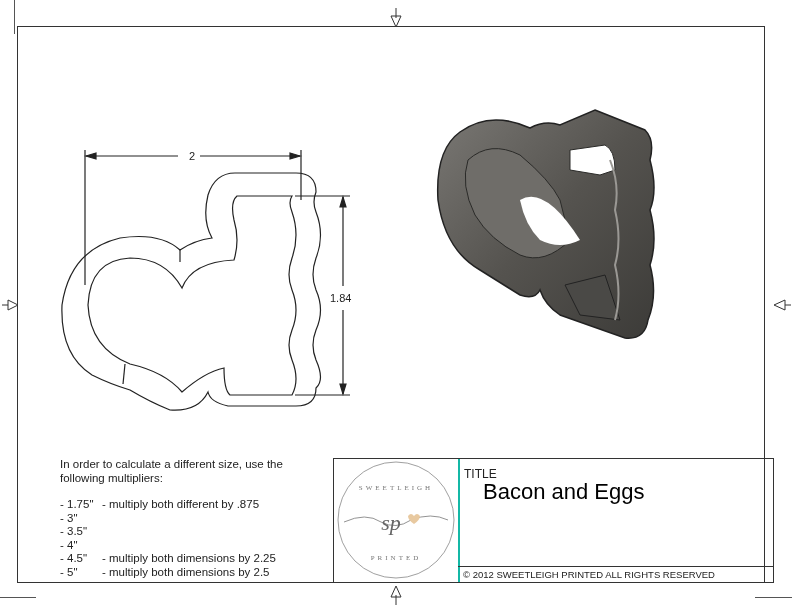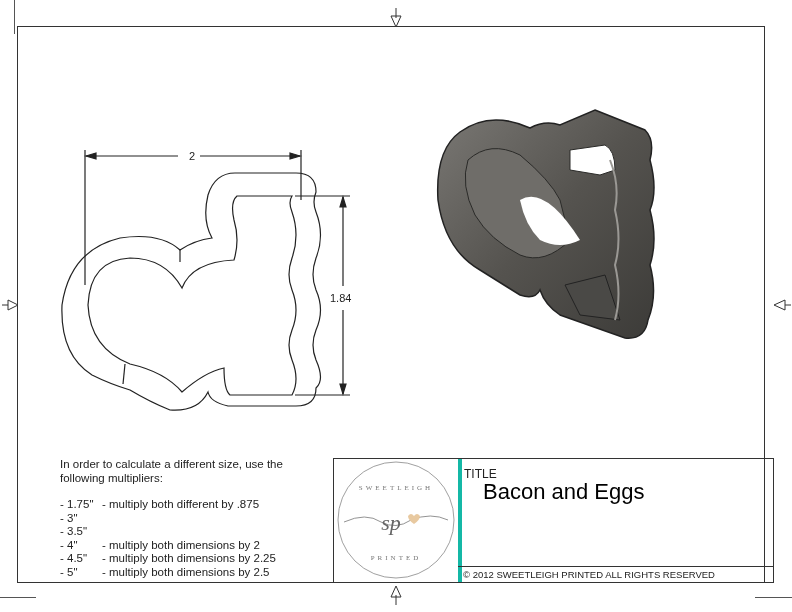--- a/index.html
+++ b/index.html
@@ -5,21 +5,21 @@
   html,body{margin:0;padding:0;background:#fff;}
   body{width:792px;height:612px;position:relative;overflow:hidden;font-family:"Liberation Sans",sans-serif;color:#222;}
   .abs{position:absolute;}
   .frame{left:17px;top:26px;width:748px;height:557px;border:1px solid #333;box-sizing:border-box;}
   .corner{position:absolute;border-color:#555;border-style:solid;}
   .notes{left:60px;top:458px;font-size:11.5px;line-height:13.5px;color:#222;}
   .notes .intro{margin-bottom:13px;}
   .notes .row{display:flex;}
   .notes .size{width:42px;}
   .tb{left:333px;top:458px;width:441px;height:125px;border:1px solid #333;box-sizing:border-box;}
-  .tb-logo{position:absolute;left:0;top:0;width:124px;height:123px;border-right:4px solid #14b8a6;}
+  .tb-logo{position:absolute;left:0;top:0;width:124px;height:123px;border-right:2px solid #14b8a6;}
   .tb-title-lbl{position:absolute;left:130px;top:8px;font-size:12px;}
   .tb-title{position:absolute;left:129px;top:20px;font-size:22px;color:#000;margin-left:20px;}
   .tb-copy{position:absolute;left:124px;top:107px;width:316px;height:16px;border-top:1px solid #333;font-size:9.5px;line-height:16px;padding-left:5px;box-sizing:border-box;}
   svg{position:absolute;}
 </style>
 </head>
 <body>
 
 <div class="abs frame"></div>
 
@@ -94,21 +94,20 @@
       <span>- multiply both different by .875</span>
     </div>
   <div class="row">
       <span class="size">- 3"</span>
     </div>
   <div class="row">
       <span class="size">- 3.5"</span>
     </div>
   <div class="row">
       <span class="size">- 4"</span>
-      <span>- multiply both dimensions by 2</span>
     </div>
   <div class="row">
       <span class="size">- 4.5"</span>
       <span>- multiply both dimensions by 2.25</span>
     </div>
   <div class="row">
       <span class="size">- 5"</span>
       <span>- multiply both dimensions by 2.5</span>
     </div>
 </div>

